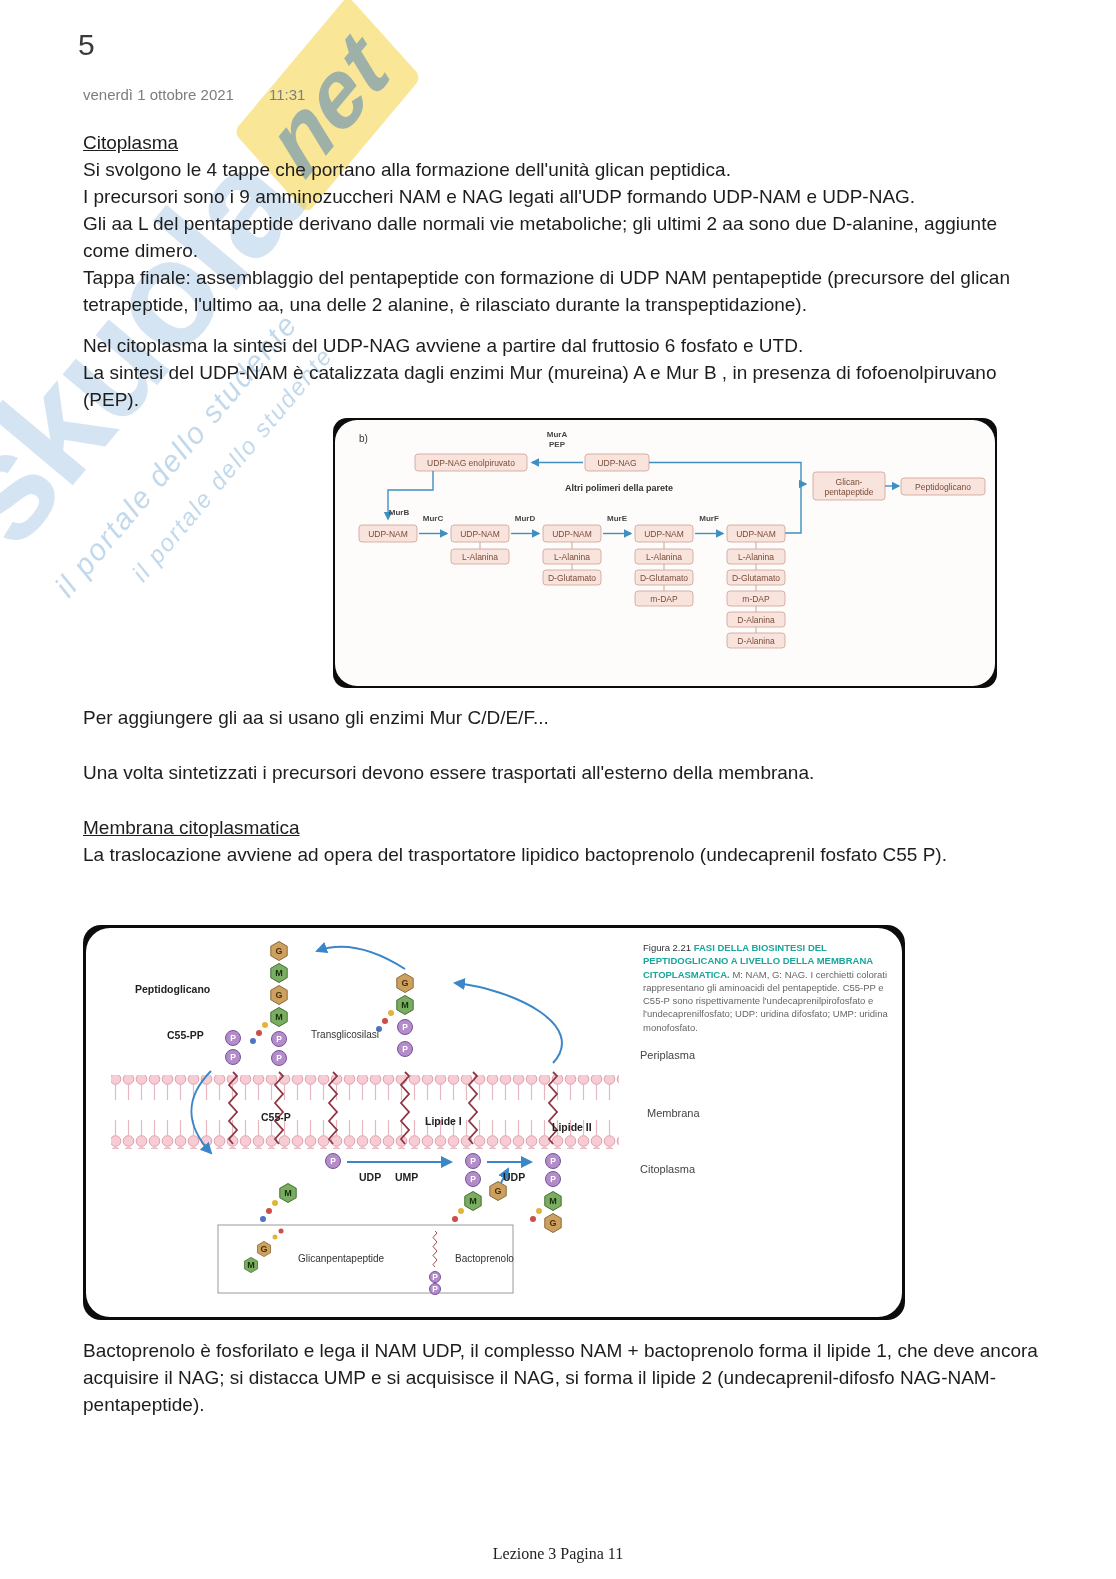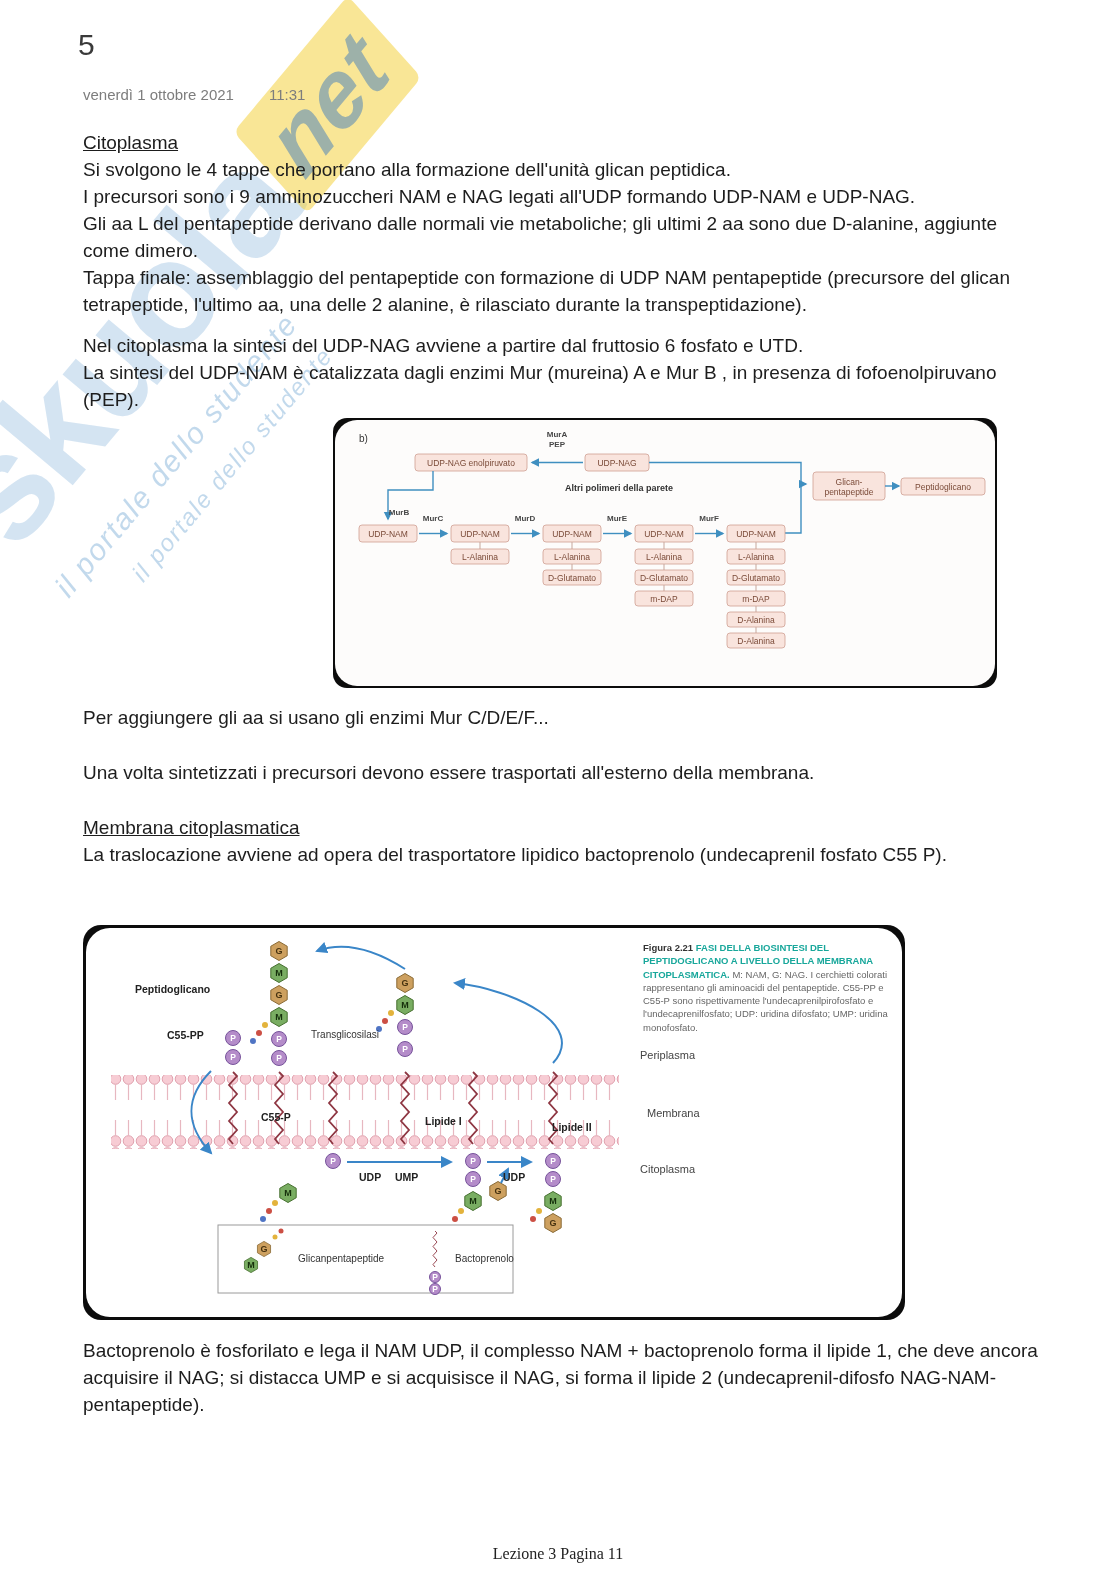--- a/index.html
+++ b/index.html
@@ -56,21 +56,21 @@
   .hexm { fill:#79ad62; stroke:#46702f; stroke-width:1; }
   .pc   { fill:#b48cc9; stroke:#77539b; stroke-width:1; }
   .hexlabg { fill:#45310f; font-size:9px; font-weight:bold; text-anchor:middle; dominant-baseline:central; }
   .hexlabm { fill:#16300c; font-size:9px; font-weight:bold; text-anchor:middle; dominant-baseline:central; }
   .plab { fill:#ffffff; font-size:8.5px; font-weight:bold; text-anchor:middle; dominant-baseline:central; }
   .f2arrow { stroke:#3a86c8; stroke-width:2; fill:none; marker-end:url(#ar2); }
   .f2lab { position:absolute; font-size:10px; color:#333; white-space:nowrap; }
   .f2lab.b { font-weight:bold; color:#222; font-size:10.5px; }
   .f2lab.env { color:#444; font-size:11px;margin-left:12px; }
   .f2cap { position:absolute; left:560px; top:16px; width:246px; font-size:9.5px; line-height:1.4; color:#666; }
-  .f2cap .fig { font-weight:bold; color:#333; }
+  .f2cap .fig { font-weight:normal; color:#333; }
   .f2cap .tt { color:#18a79b; font-weight:bold; }
   .legbox { fill:none; stroke:#9a9a9a; stroke-width:1; }
 </style>
 </head>
 <body>
 
 <div class="page">
 
   <div class="watermark">
     <div class="wm-row">

